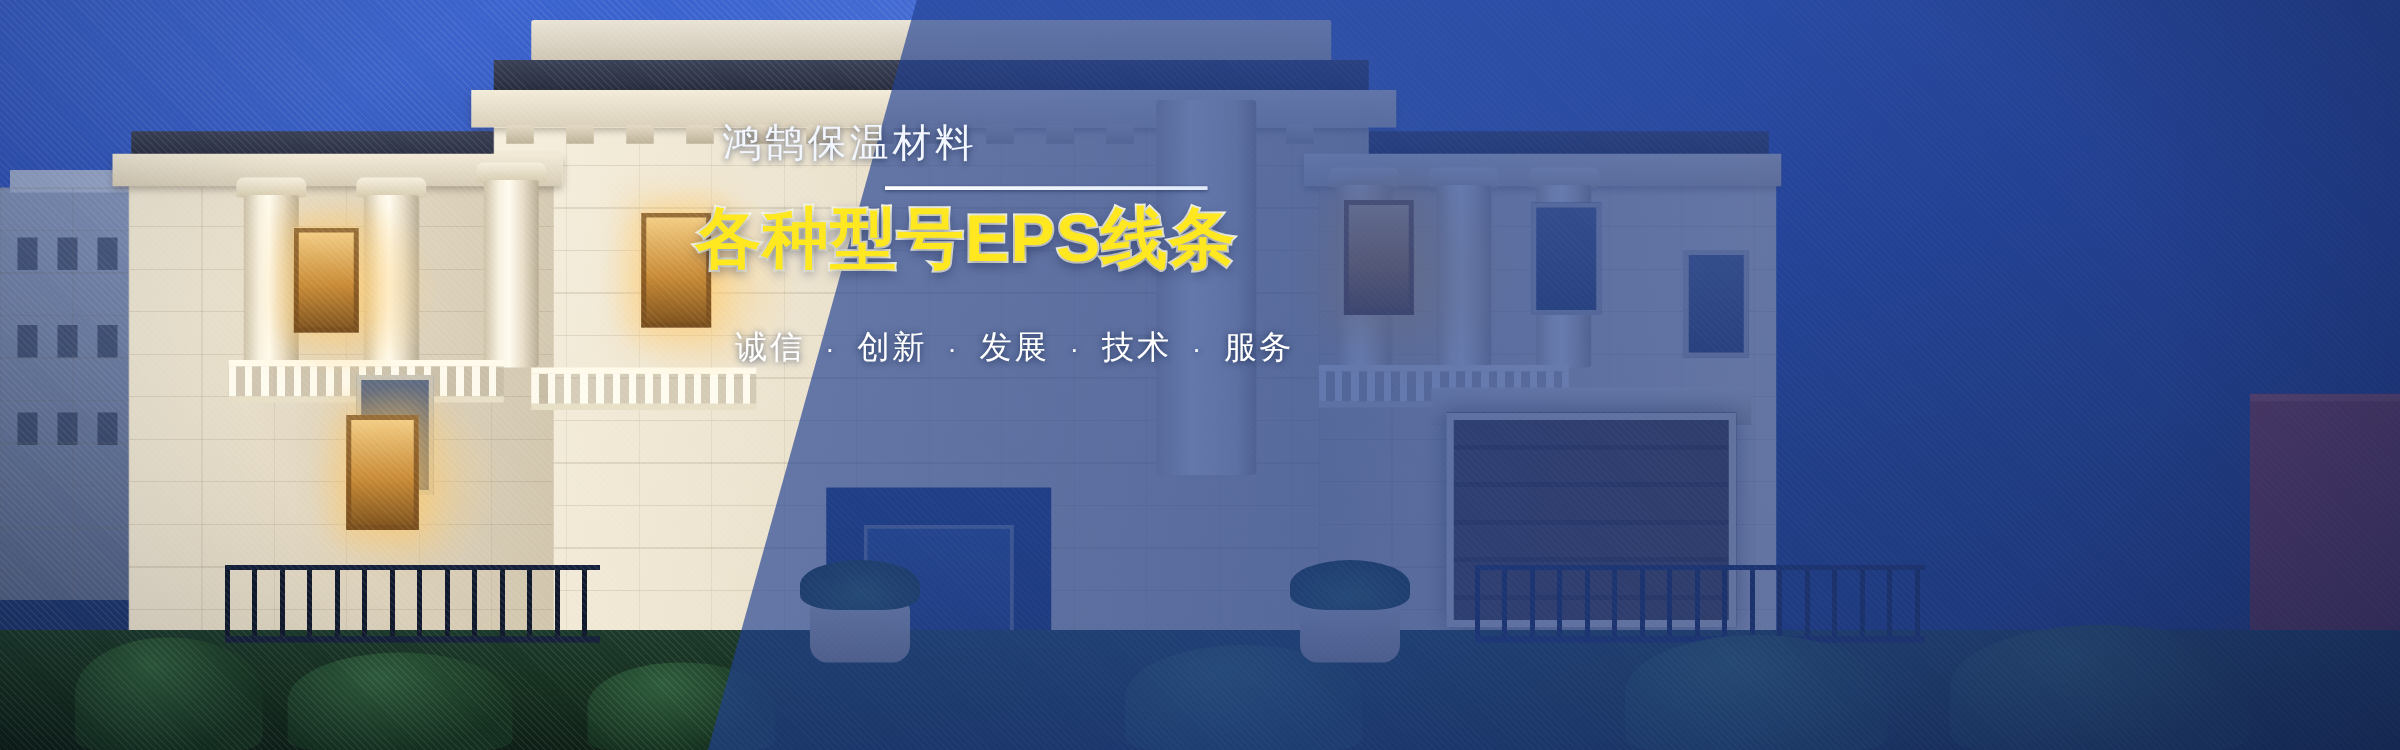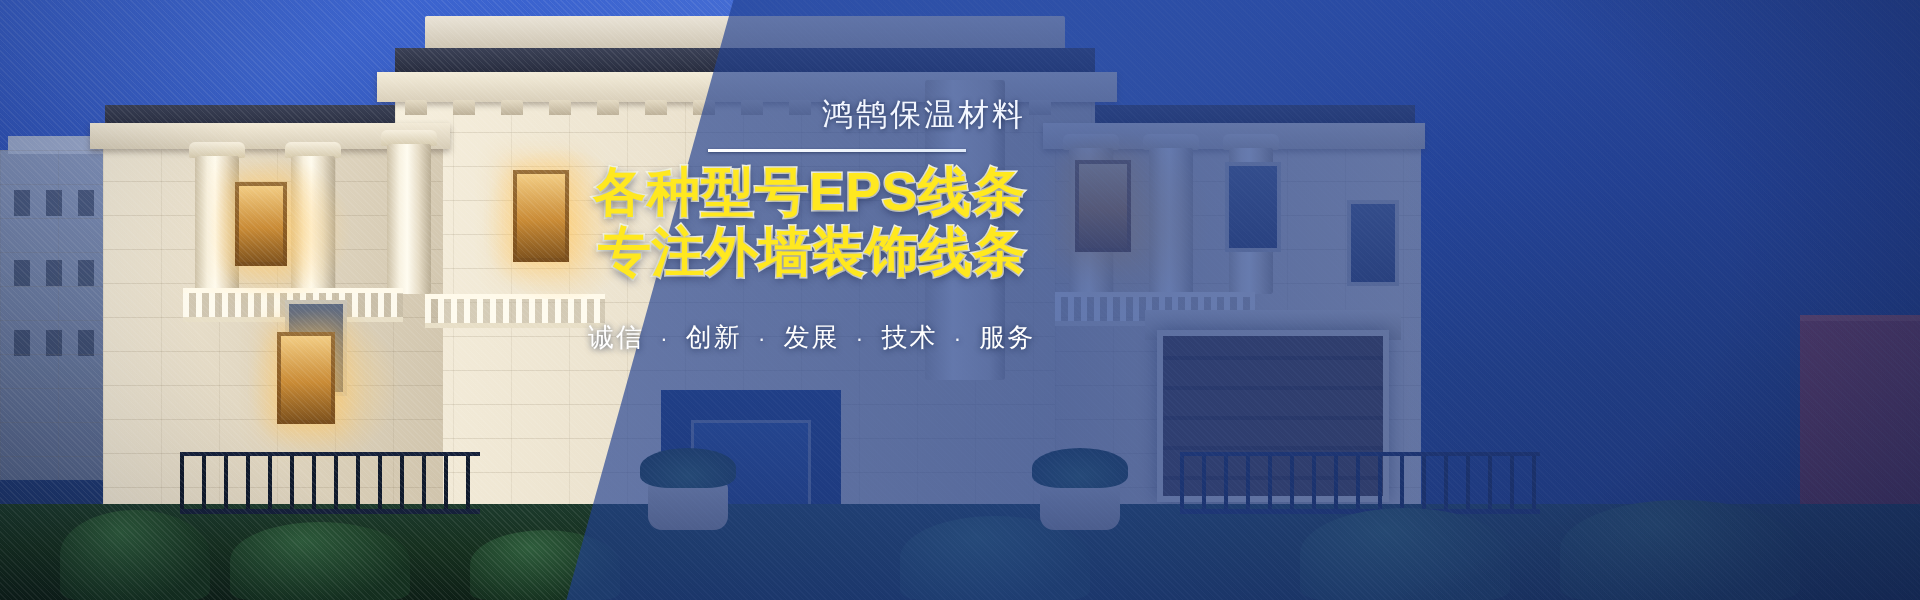--- a/index.html
+++ b/index.html
@@ -5,21 +5,20 @@
 <style>
   * { margin:0; padding:0; box-sizing:border-box; }
   html,body { background:#0b1630; }
   body { font-family:"Liberation Sans", sans-serif; }
 
   #banner {
     position:relative;
     width:1920px; height:600px;
     overflow:hidden;
     background:#1b3a7a;
-    text-align:right;
   }
   .sky2 {
     position:absolute; inset:0;
     background:linear-gradient(180deg,#3a62cf 0%,#2d50b4 30%,#22407f 62%,#1a2f5f 100%);
   }
   .sky-glow {
     position:absolute; inset:0;
     background:
       radial-gradient(ellipse 760px 340px at 50% 18%, rgba(120,160,235,.45), rgba(120,160,235,0) 65%),
       radial-gradient(ellipse 520px 240px at 14% 10%, rgba(70,110,205,.4), rgba(70,110,205,0) 70%);
@@ -405,21 +404,20 @@
   <div class="hatch"></div>
   <div class="overlay-panel"></div>
   <div class="overlay-edge"></div>
   <div class="overlay-right"></div>
   <div class="vignette"></div>
 
   <div class="text-block">
     <div class="brand">鸿鹄保温材料</div>
     <div class="divider"></div>
     <div class="headline l1">各种型号EPS线条</div>
-    <div class="headline l2">专注外墙装饰线条</div>
     <div class="tagline">
       <span>诚信</span>
       <span class="dot">·</span>
       <span>创新</span>
       <span class="dot">·</span>
       <span>发展</span>
       <span class="dot">·</span>
       <span>技术</span>
       <span class="dot">·</span>
       <span>服务</span>

